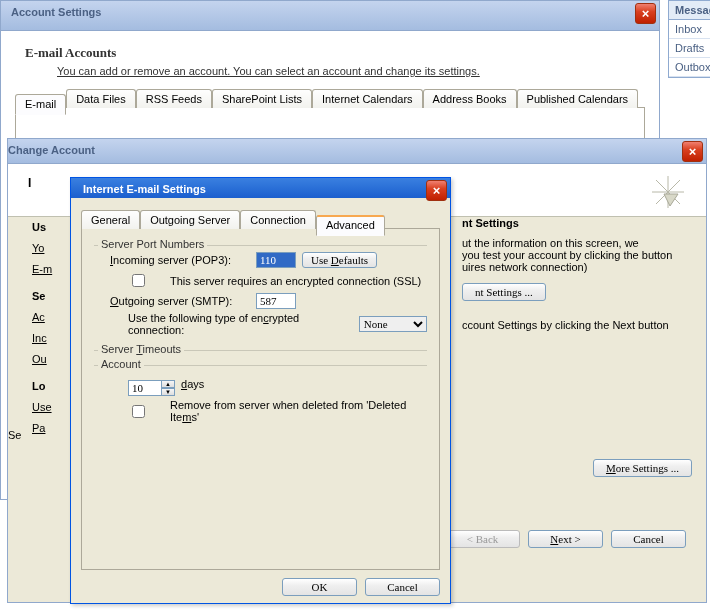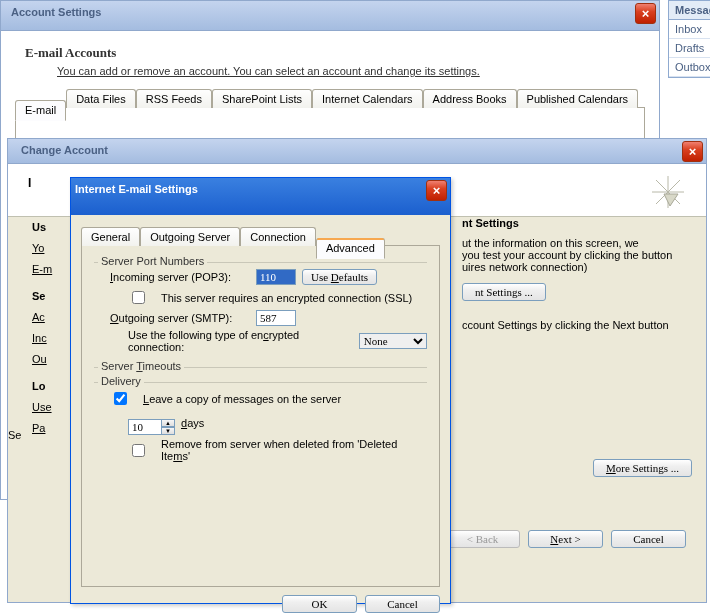--- a/index.html
+++ b/index.html
@@ -30,37 +30,37 @@
   
   .tabstrip { display:flex; align-items:flex-end; height:22px; position:relative; }
   .tab {
     border: 1px solid #aca899; border-bottom: none;
     border-radius: 3px 3px 0 0;
     background: linear-gradient(#fefefe,#f2f2ee);
     padding: 3px 9px; margin-right: 0px; cursor: pointer;
     position: relative; top: 1px;
   }
   .tab.active {
-    background: #fcfcfe; padding-bottom: 4px; top: 14px;
+    background: #fcfcfe; padding-bottom: 4px; top: 8px;
     border-bottom: 1px solid #fcfcfe; z-index: 2;
   }
   .tab.active.orange::before{
     content:""; position:absolute; left:0; right:0; top:-1px; height:2px;
     background:#f7a850; border-radius:3px 3px 0 0;
   }
   
   .grp { position: relative; margin: 6px 0 2px; }
   .grp > legend, .grp > .legend {
     position: absolute; top: -7px; left: 4px;
     background: #ece9d8; padding: 0 3px; color: #333;
   }
   .grp > .line {
     border-top: 1px solid #c9c7b8; margin: 0 0 6px;
   }
-  label.cb, label.inline { display:flex; align-items:center; gap:13px; }
+  label.cb, label.inline { display:flex; align-items:center; gap:22px; }
   input[type=text]{ font:11px Tahoma; padding:1px 3px; border:1px solid #7b9ebd; }
   select { font:11px Tahoma; border:1px solid #7b9ebd; }
   .u { text-decoration: underline; }
 
   
   #msgpanel {
     position:absolute; left:668px; top:0; width:90px;
     border:1px solid #8faad0; background:#fff;
   }
   #msgpanel .hdr { background:#e3ecf7; padding:3px 6px; font-weight:bold; color:#4b6184;
@@ -84,40 +84,40 @@
   #win1 .tabpanel { border:1px solid #aca899; background:#fff; height:360px;}
 
   
   #win2 {
     position:absolute; left:7px; top:138px; width:700px; height:465px;
     background:#ece9d8; border:1px solid #90a8cc;
   }
   #win2 .titlebar {
     height:25px;
     background:linear-gradient(#c4d4ee,#a4bce0);
-    color:#4b6184; font-weight:bold; padding:5px 13px; position:relative;
+    color:#4b6184; font-weight:bold; padding:5px 0; position:relative;
     border-bottom:1px solid #90a8cc;
   }
   #win2 .body { background:#fff; margin:0; border-bottom:1px solid #c0c0b0; }
   #win2 .header { padding:12px 20px 16px; position:relative; min-height:52px;}
   #win2 .star { position:absolute; right:20px; top:10px; color:#b0b0a0; font-size:32px; }
   #win2 .content { padding: 10px 20px; background:#ece9d8; height:345px; position:relative;}
   #win2 .col { position:absolute; }
   #win2 .footer { position:absolute; bottom:14px; right:20px; display:flex; gap:8px;}
 
   
   #win3 {
     position:absolute; left:70px; top:177px; width:381px; height:427px;
     background:#ece9d8; border:1px solid #0054e3;
     box-shadow: 2px 2px 4px rgba(0,0,0,.2);
   }
   #win3 .titlebar {
-    height:37px;
+    height:20px;
     background:linear-gradient(#3a80e0,#1b5fce);
-    color:#fff; font-weight:bold; padding:5px 4px; position:relative;
+    color:#fff; font-weight:bold; padding:5px 12px; position:relative;
   }
   #win3 .tabsrow { padding: 8px 10px 0; background:#ece9d8; }
   #win3 .tabpanel { border:1px solid #aca899; background:#ece9d8; padding:10px 12px 8px; height:342px;}
   #win3 .footer { padding:8px 10px; display:flex; justify-content:flex-end; gap:8px;}
   #win3 .row { margin: 3px 0; display:flex; align-items:center; gap:6px; }
   #win3 .indent1 { padding-left: 16px; }
   #win3 .indent2 { padding-left: 34px; }
   #win3 .slider { position:relative; width:110px; height:14px; }
   #win3 .slider .track { position:absolute; left:0; right:0; top:6px; height:3px;
                          background:#d8d5c6; border:1px solid #b0ad9c; }
@@ -269,28 +269,22 @@
           </select>
         </div>
       </div>
 
       <div class="grp" style="margin-top:14px">
         <span class="legend">Server <span class="u">T</span>imeouts</span>
         <div class="line"></div>
       </div>
 
       <div class="grp" style="margin-top:14px">
-        <span class="legend">Delivery</span>
+        <span class="legend">Account</span>
         <div class="line"></div>
-        <div class="row indent1">
-          <label class="cb">
-            <input type="checkbox" checked="" style="">
-            <span><span class="u">L</span>eave a copy of messages on the server</span>
-          </label>
-        </div>
         <div class="row indent2">
           <span class="spin">
             <input type="text" value="10" style="">
             <span class="arrows">
                 <div>▲</div>
                 <div>▼</div>
               </span>
           </span>
           <span><span class="u">d</span>ays</span>
         </div>

